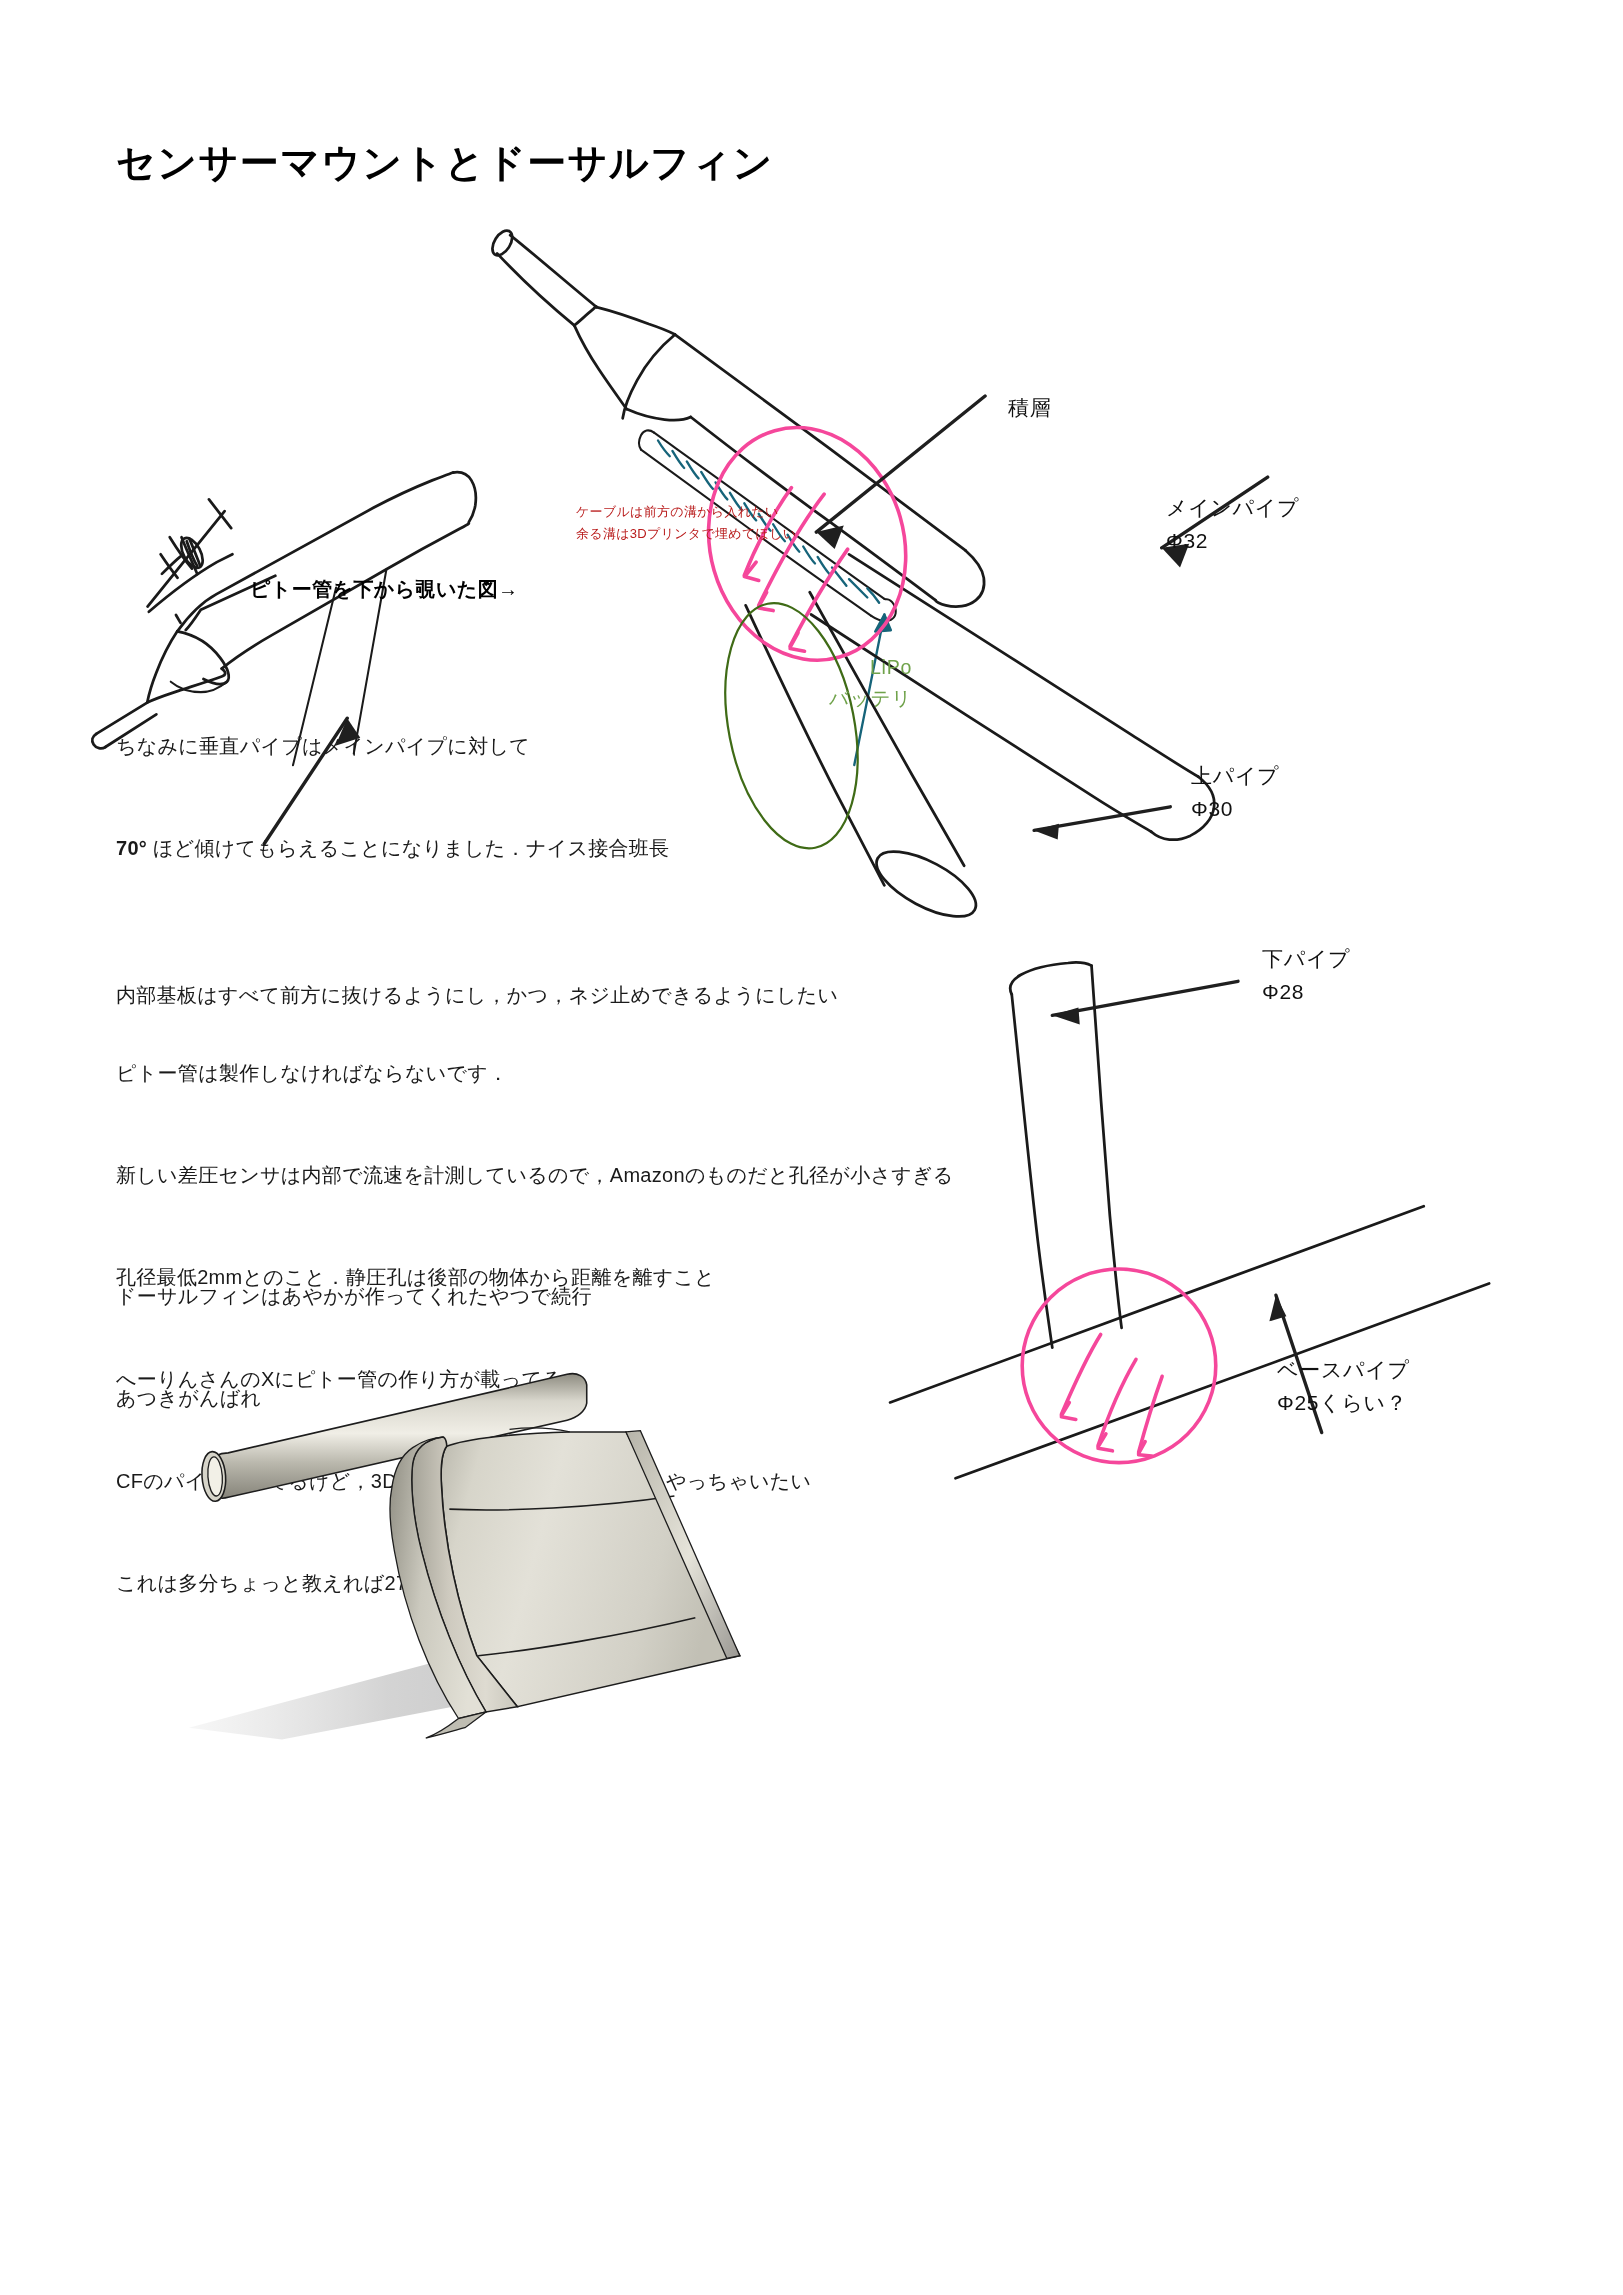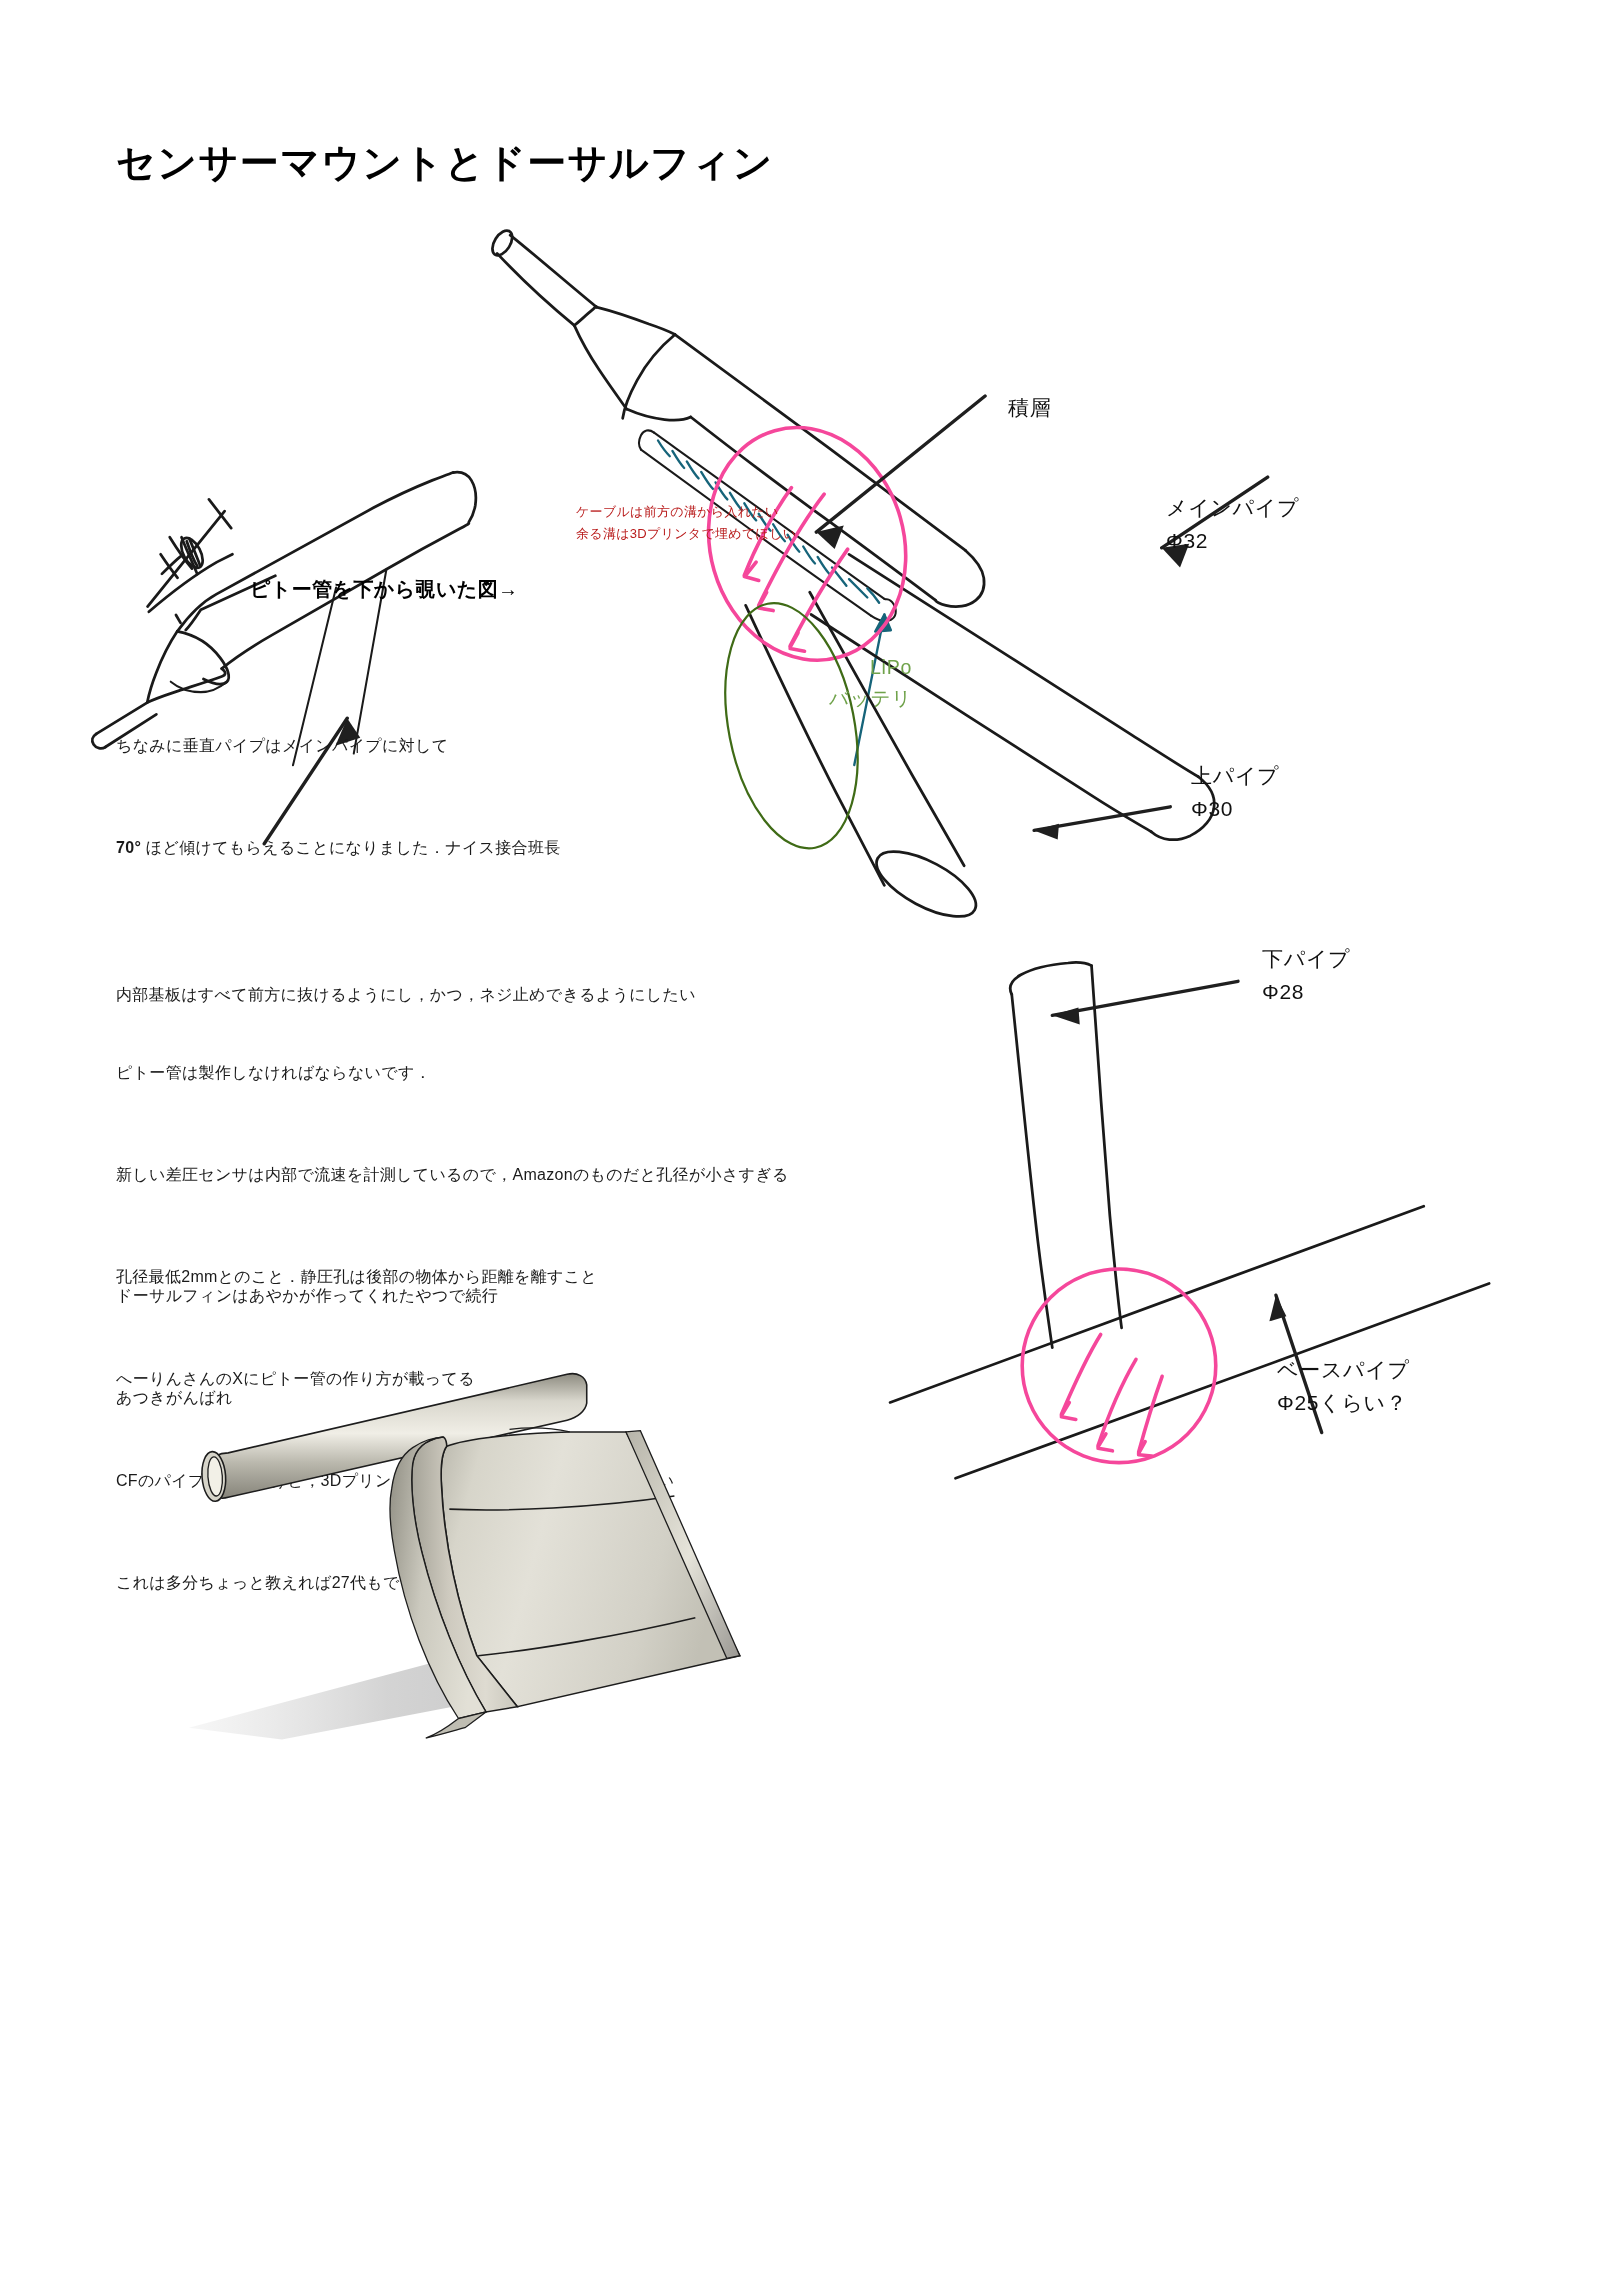--- a/index.html
+++ b/index.html
@@ -32,21 +32,21 @@
     letter-spacing: 1.3px;
     line-height: 1.25;
     color: #000000;
     white-space: nowrap;
   }
 
   
   .abs { position: absolute; white-space: pre; }
 
   .body-text {
-    font-size: 16px;
+    font-size: 20px;
     line-height: 34px;
     color: #1a1a1a;
     letter-spacing: 0.3px;
   }
   .body-text .strong { font-weight: 700; text-align: center; }
 
   .note-bold {
     font-size: 20px;
     font-weight: 700;
     color: #000000;

